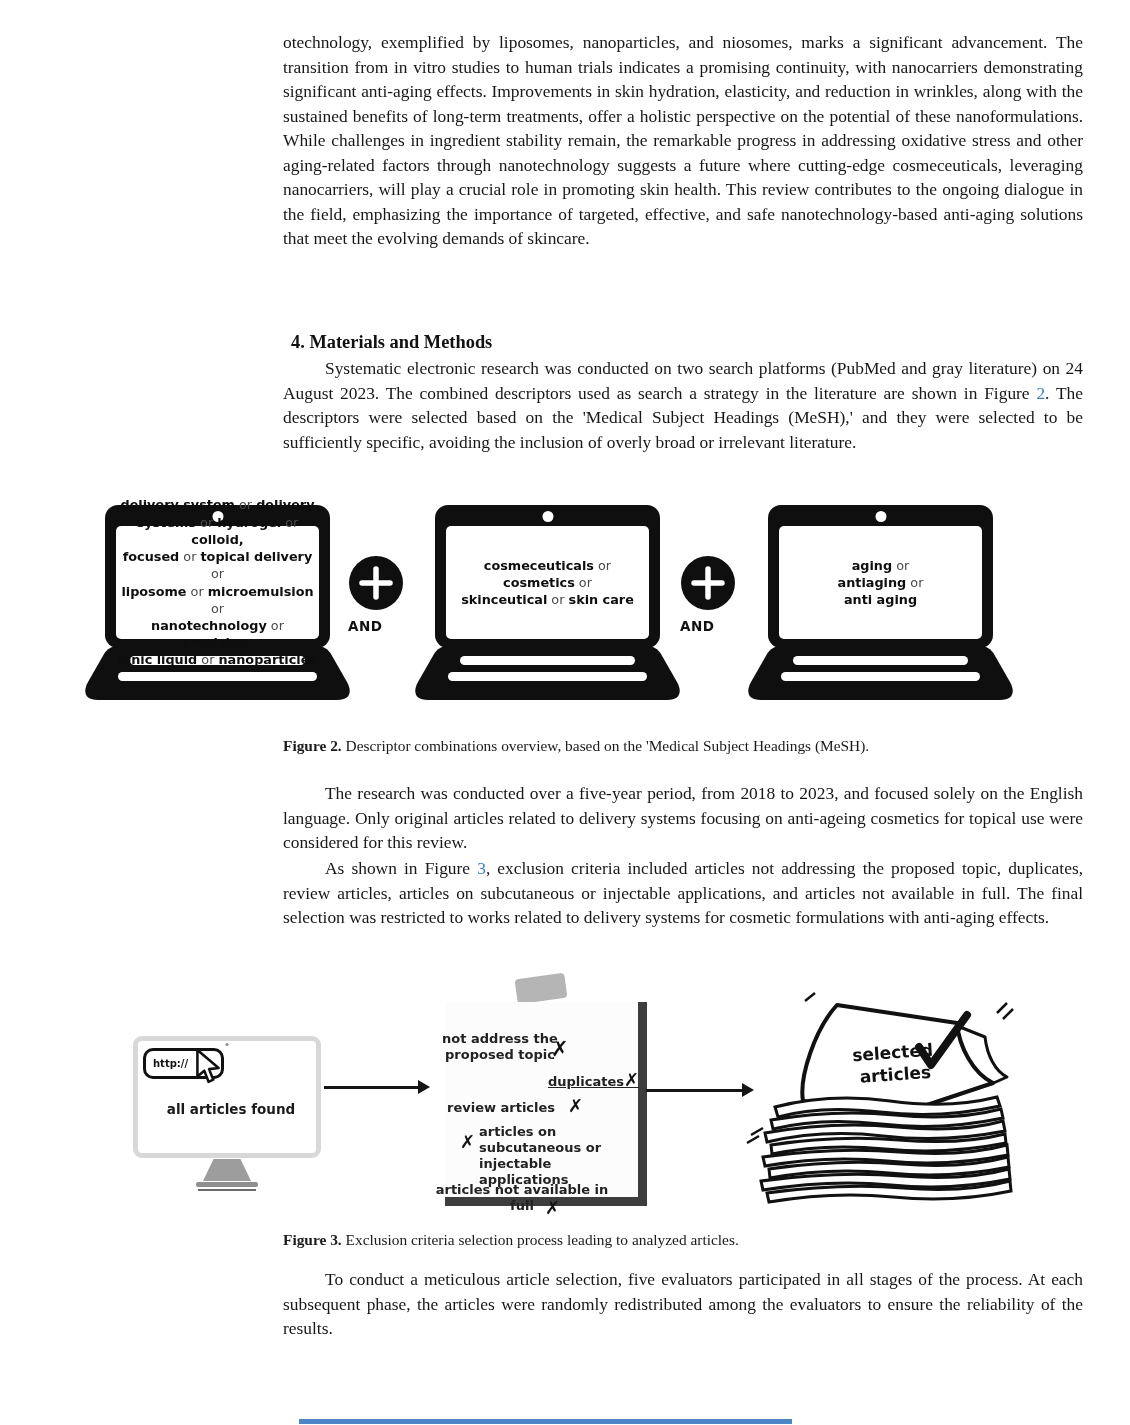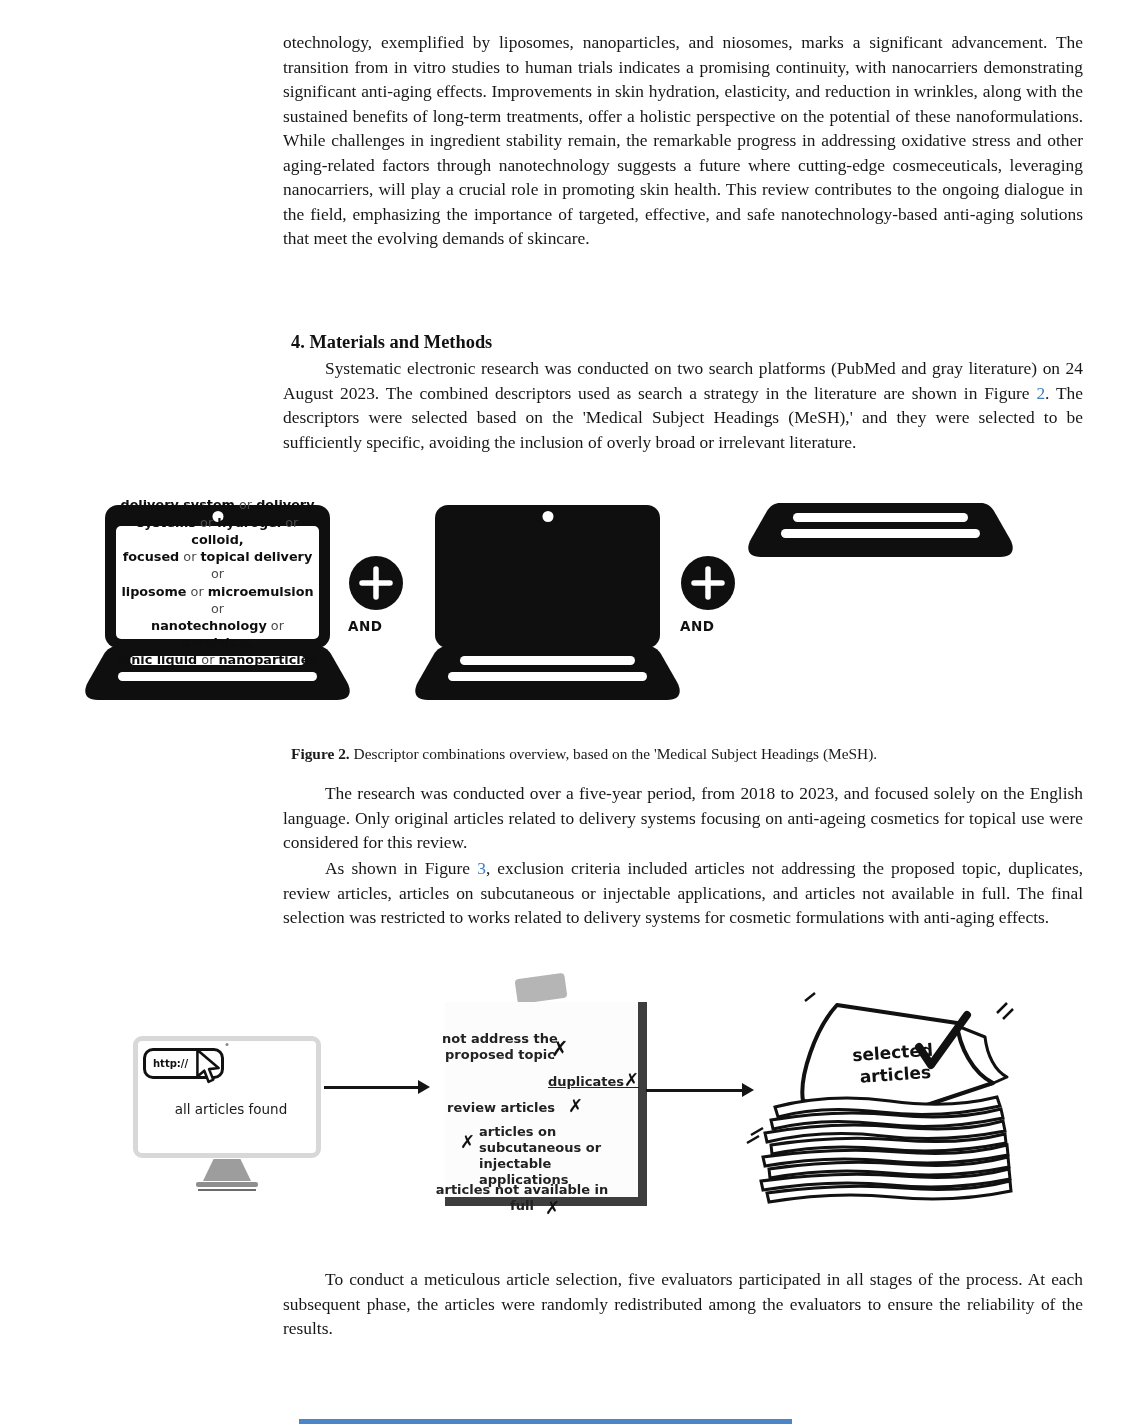--- a/index.html
+++ b/index.html
@@ -2,21 +2,21 @@
 <html style="--link_blue: #3e7fc1; --bottom_bar: #4d86c8;"><head>
 <meta charset="utf-8">
 <style>
   html,body{margin:0;padding:0;background:#ffffff;}
   .page{position:relative;width:1130px;height:1425px;background:#ffffff;overflow:hidden;
         font-family:"Liberation Serif", serif;color:#151515;}
   .abs{position:absolute;}
   .body-text{width:800px;font-size:17.4px;line-height:24.5px;text-align:justify;margin:0;color:#171717;}
   .indent{text-indent:42px;}
   .heading{width:800px;font-size:18.4px;font-weight:bold;margin:8px;color:#111;}
-  .caption{width:800px;font-size:15.4px;line-height:21px;margin:8px;color:#1a1a1a;}
+  .caption{width:800px;font-size:15.4px;line-height:21px;margin:0;color:#1a1a1a;}
   .figlink{color:var(--link_blue,#3e7fc1);text-decoration:none;cursor:pointer;}
 
   
   .fig2{left:80px;top:500px;width:950px;height:215px;}
   .laptop{position:absolute;width:265px;top:5px;}
   .lt-screen{position:relative;margin:0 auto;width:225px;height:143px;background:#0f0f0f;border-radius:13px;}
   .lt-cam{position:absolute;top:6px;left:50%;transform:translateX(-50%);width:11px;height:11px;background:#fff;border-radius:50%;}
   .lt-inner{position:absolute;left:11px;right:11px;top:21px;bottom:9px;background:#fff;border-radius:5px;
             display:flex;flex-direction:column;justify-content:center;align-items:center;
             font-family:"DejaVu Sans",sans-serif;font-size:12.8px;line-height:17.2px;color:#4a4a4a;text-align:center;}
@@ -24,21 +24,21 @@
   .lt-base{display:block;margin:-2px auto 0;}
   .plus-group{position:absolute;width:60px;text-align:left;}
   .and{margin-top:3px;font-family:"DejaVu Sans",sans-serif;font-weight:700;font-size:13.5px;color:#111;letter-spacing:.5px;}
 
   
   .monitor{left:133px;top:1036px;width:178px;height:112px;border:5px solid #d8d8d8;border-radius:9px;background:#fff;}
   .mon-cam{position:absolute;top:2px;left:50%;transform:translateX(-50%);width:3px;height:3px;background:#8a8a8a;border-radius:50%;}
   .addr{position:absolute;left:5px;top:7px;width:68px;height:25px;border:3px solid #111;border-radius:10px;background:#fff;
         display:flex;align-items:center;padding-left:7px;font-family:"DejaVu Sans",sans-serif;font-weight:700;font-size:10px;color:#111;}
   .cursor{position:absolute;left:57px;top:8px;}
-  .found{position:absolute;left:8px;right:0;top:60px;text-align:center;font-family:"DejaVu Sans",sans-serif;font-weight:400;font-size:13.5px;color:#1a1a1a;}
+  .found{position:absolute;left:8px;right:0;top:60px;text-align:center;font-family:"DejaVu Sans",sans-serif;font-weight:700;font-size:13.5px;color:#1a1a1a;}
   .stand{left:203px;top:1159px;width:48px;height:22px;background:#9d9d9d;clip-path:polygon(22% 0,78% 0,100% 100%,0 100%);}
   .stand-base{left:196px;top:1182px;width:62px;height:5px;background:#8f8f8f;border-radius:2px;}
   .stand-line{left:198px;top:1189px;width:58px;height:2px;background:#6a6a6a;}
 
   .arrow{position:absolute;height:3px;background:#151515;}
   .arrow::after{content:"";position:absolute;right:-11px;top:-6px;width:0;height:0;
                 border:7px solid transparent;border-left:12px solid #151515;border-right:0;}
 
   .sheet{left:445px;top:1002px;width:193px;height:195px;background:#fcfcfc;
          border-right:9px solid #3d3d3d;border-bottom:9px solid #3d3d3d;}
@@ -90,37 +90,50 @@
       <svg width="56" height="56" viewBox="0 0 56 56">
         <circle cx="28" cy="28" r="27" fill="#0f0f0f"></circle>
         <path d="M28 14 V42 M14 28 H42" stroke="#fff" stroke-width="5.5" stroke-linecap="round"></path>
       </svg>
       <div class="and">AND</div>
     </div>
 
     <div class="laptop" style="left:335px;">
       <div class="lt-screen">
         <div class="lt-cam"></div>
+        <div class="lt-inner">
+            <div class="scr-line"><span class="b">cosmeceuticals</span><span> or</span></div>
+            <div class="scr-line"><span class="b">cosmetics</span><span> or</span></div>
+            <div class="scr-line"><span class="b">skinceutical</span><span> or </span><span class="b">skin care</span></div>
+          </div>
       </div>
       <svg class="lt-base" width="265" height="58" viewBox="0 0 265 58">
         <path d="M32 0 H233 C238 0 243 3 246 8 L262 36 C267 45 266 54 252 54 H13 C-1 54 -2 45 3 36 L19 8 C22 3 27 0 32 0 Z" fill="#0f0f0f"></path>
         <rect x="45" y="10" width="175" height="9" rx="4.5" fill="#fff"></rect>
         <rect x="33" y="26" width="199" height="9" rx="4.5" fill="#fff"></rect>
       </svg>
     </div>
 
     <div class="plus-group" style="left:600px;top:55px;">
       <svg width="56" height="56" viewBox="0 0 56 56">
         <circle cx="28" cy="28" r="27" fill="#0f0f0f"></circle>
         <path d="M28 14 V42 M14 28 H42" stroke="#fff" stroke-width="5.5" stroke-linecap="round"></path>
       </svg>
       <div class="and">AND</div>
     </div>
 
     <div class="laptop" style="left:668px;">
+      <div class="lt-screen">
+        <div class="lt-cam"></div>
+        <div class="lt-inner">
+            <div class="scr-line"><span class="b">aging</span><span> or</span></div>
+            <div class="scr-line"><span class="b">antiaging</span><span> or</span></div>
+            <div class="scr-line"><span class="b">anti aging</span></div>
+          </div>
+      </div>
       <svg class="lt-base" width="265" height="58" viewBox="0 0 265 58">
         <path d="M32 0 H233 C238 0 243 3 246 8 L262 36 C267 45 266 54 252 54 H13 C-1 54 -2 45 3 36 L19 8 C22 3 27 0 32 0 Z" fill="#0f0f0f"></path>
         <rect x="45" y="10" width="175" height="9" rx="4.5" fill="#fff"></rect>
         <rect x="33" y="26" width="199" height="9" rx="4.5" fill="#fff"></rect>
       </svg>
     </div>
   </div>
 
   <p class="abs caption" style="left:283px;top:735px;"><b>Figure 2.</b><span> Descriptor combinations overview, based on the 'Medical Subject Headings (MeSH).</span></p>
 
@@ -181,17 +194,18 @@
     <path d="M18 172 Q90 162 154 167 T262 160 L263 170 Q202 182 142 176 T20 181 Z" fill="#fff" stroke="#111" stroke-width="3"></path>
     <path d="M24 184 Q94 174 156 179 T263 172 L264 182 Q204 194 144 188 T25 193 Z" fill="#fff" stroke="#111" stroke-width="3"></path>
     <path d="M16 196 Q92 186 156 191 T264 184 L265 194 Q206 206 146 200 T18 205 Z" fill="#fff" stroke="#111" stroke-width="3"></path>
     <path d="M22 208 Q96 198 158 203 T265 196 L266 206 Q208 218 148 212 T24 217 Z" fill="#fff" stroke="#111" stroke-width="3"></path>
 
     <path d="M6 150 L18 143 M2 158 L14 151" stroke="#111" stroke-width="2.5"></path>
     <path d="M252 28 L262 18 M258 34 L268 24" stroke="#111" stroke-width="2.5"></path>
     <path d="M60 16 L70 8" stroke="#111" stroke-width="2.5"></path>
   </svg>
 
+  <p class="abs caption" style="left:283px;top:1229px;"><b>Figure 3.</b><span> Exclusion criteria selection process leading to analyzed articles.</span></p>
 
   <p class="abs body-text indent" style="left:283px;top:1267px;">To conduct a meticulous article selection, five evaluators participated in all stages of the process. At each subsequent phase, the articles were randomly redistributed among the evaluators to ensure the reliability of the results.</p>
 
   <div class="abs bottom-bar"></div>
 </div>
 
 </body></html>

